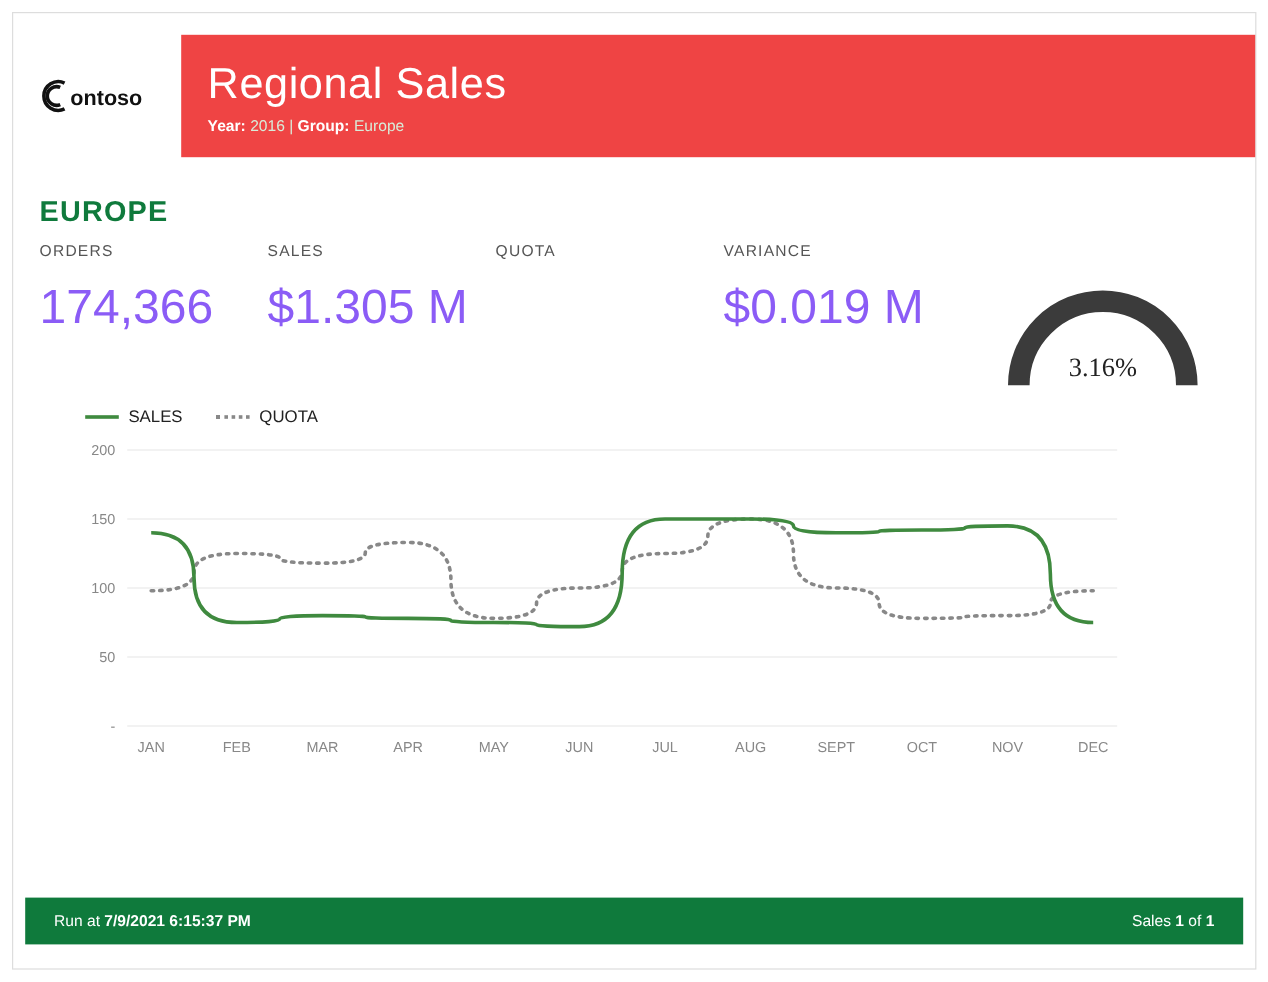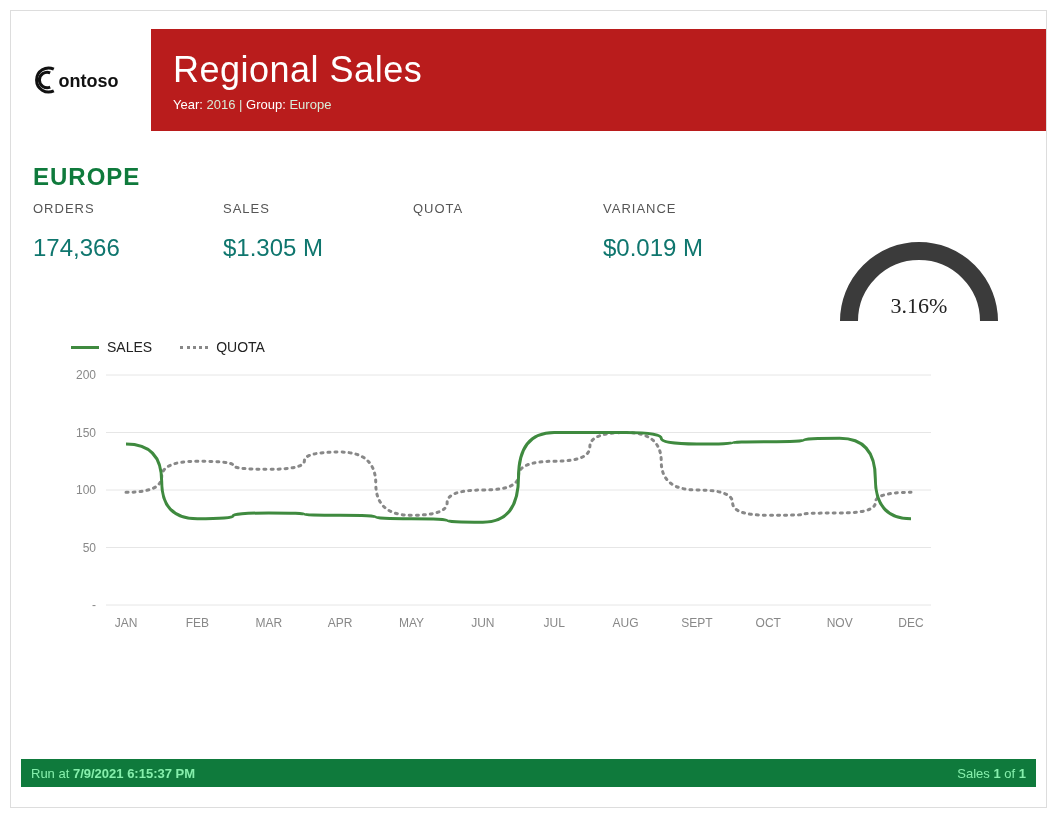--- a/index.html
+++ b/index.html
@@ -29,39 +29,39 @@
     width: 140px;
     display: flex;
     align-items: center;
     justify-content: flex-end;
     padding-left: 15px;
   }
   
   .logo-svg { width: 120px; height: 48px; }
   .banner {
     flex: 1;
-    background: #b91c1c;
+    background: #ef4444;
     color: #fff;
     padding: 14px 22px 14px 22px;
     display: flex;
     flex-direction: column;
     justify-content: center;
   }
   .banner h1 {
     font-weight: 200;
     font-size: 36px;
     letter-spacing: 0.5px;
     margin-bottom: 6px;
   }
   .banner .sub {
     font-size: 13px;
     font-weight: 400;
     color: #d8ecd9;
   }
-  .banner .sub b { color: #fff; font-weight: 400; margin-top: 44px; }
+  .banner .sub b { color: #fff; font-weight: 700; margin-top: 44px; }
 
   .region-title {
     color: #0f7a3c;
     font-size: 24px;
     font-weight: 600;
     letter-spacing: 1px;
     margin: 32px 0 10px 22px;
   }
 
   .kpis {
@@ -74,22 +74,22 @@
   .kpi {
     width: 190px;
   }
   .kpi .label {
     font-size: 13px;
     color: #555;
     letter-spacing: 1px;
     margin-bottom: 18px;
   }
   .kpi .value {
-    font-size: 24px;
-    color: #0f766e;
+    font-size: 40px;
+    color: #8b5cf6;
     font-weight: 300;
   }
   .gauge-wrap {
     flex: 1;
     display: flex;
     justify-content: flex-end;
     padding-right: 20px;
     padding-top: 30px;
   }
   .gauge {
@@ -139,28 +139,28 @@
   .y-axis-label, .x-axis-label {
     font-size: 12px; fill: #888;
   }
   .gridline { stroke: #e6e6e6; stroke-width: 1; }
   .line-sales { stroke: #3f8a3f; stroke-width: 3; fill: none; }
   .line-quota { stroke: #888; stroke-width: 3; stroke-dasharray: 2 5; stroke-linecap: round; fill: none; }
 
   .footer {
     position: absolute;
     left: 10px; right: 10px; bottom: 20px;
-    height: 28px;
+    height: 39px;
     background: #0f7a3c;
-    color: #86efac;
+    color: #ffffff;
     font-size: 13px;
     display: flex;
     align-items: center;
     justify-content: space-between;
-    padding: 0 10px;
+    padding: 0 24px;
   }
   .footer b { font-weight: 600; }
 </style>
 </head>
 <body>
 
 <div class="page">
 
   <div class="header-row">
     <div class="logo-box">

